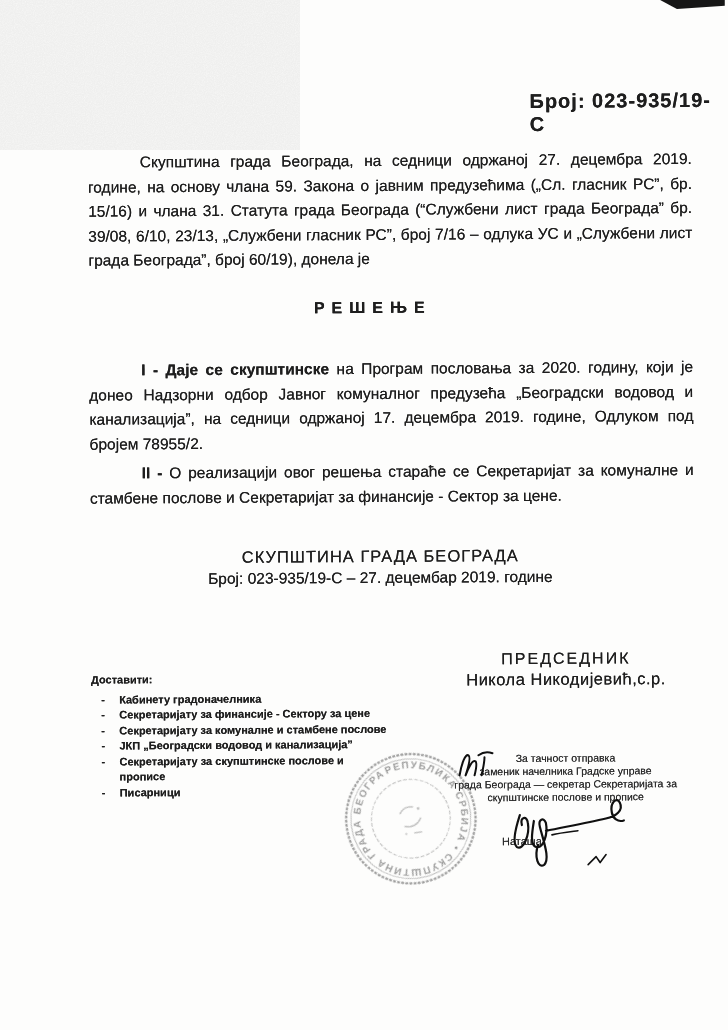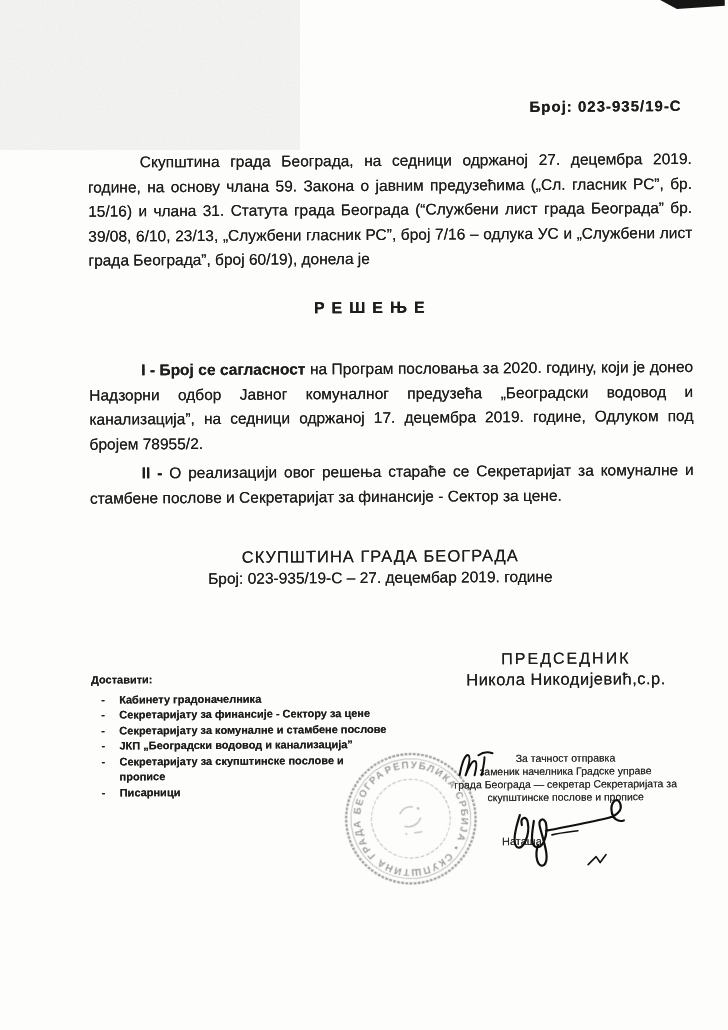--- a/index.html
+++ b/index.html
@@ -4,23 +4,22 @@
 <style>
   html,body{margin:0;padding:0;background:#e8e8e8;}
   .page{
     position:relative;width:728px;height:1030px;background:#fdfdfc;
     overflow:hidden;font-family:"Liberation Sans",sans-serif;color:#1e1e1e;
     margin:0 auto;
   }
   .scan{position:absolute;inset:0;transform:rotate(-0.35deg);}
   .abs{position:absolute;}
   .ref-number{
-    left:532px;top:91px;font-size:15px;font-weight:bold;letter-spacing:1px;
+    left:532px;top:91px;font-size:20px;font-weight:bold;letter-spacing:1px;
     text-shadow:0 0 .5px #222;
-    margin-top:8px;
   }
   .body-par{
     left:90px;width:604px;font-size:15.5px;line-height:24.5px;
     text-align:justify;text-indent:52px;text-shadow:0 0 .45px #2a2a2a;
   }
   .p-intro{top:149px;}
   .p-one{top:357px;}
   .p-two{top:460px;}
   .bold{font-weight:bold;}
   .heading{
@@ -67,21 +66,21 @@
     <svg class="abs" style="left:650px;top:0;width:78px;height:14px" viewBox="0 0 78 14">
       <path d="M10,0 L78,0 L78,8 L30,11 Z" fill="#161616"></path>
     </svg>
 
     <div class="abs ref-number">Број: 023-935/19-С</div>
 
     <div class="abs body-par p-intro">Скупштина града Београда, на седници одржаној 27. децембра 2019. године, на основу члана 59. Закона о јавним предузећима („Сл. гласник РС”, бр. 15/16) и члана 31. Статута града Београда (“Службени лист града Београда” бр. 39/08, 6/10, 23/13, „Службени гласник РС”, број 7/16 – одлука УС и „Службени лист града Београда”, број 60/19), донела је</div>
 
     <div class="abs heading">РЕШЕЊЕ</div>
 
-    <div class="abs body-par p-one"><span class="bold">I - Број се сагласност</span><span> на Програм пословања за 2020. годину, који је донео Надзорни одбор Јавног комуналног предузећа „Београдски водовод и канализација”, на седници одржаној 17. децембра 2019. године, Одлуком под бројем 78955/2.</span></div>
+    <div class="abs body-par p-one"><span class="bold">I - Даје се скупштинске</span><span> на Програм пословања за 2020. годину, који је донео Надзорни одбор Јавног комуналног предузећа „Београдски водовод и канализација”, на седници одржаној 17. децембра 2019. године, Одлуком под бројем 78955/2.</span></div>
 
     <div class="abs body-par p-two"><span class="bold">II -</span><span> О реализацији овог решења стараће се Секретаријат за комуналне и стамбене послове и Секретаријат за финансије - Сектор за цене.</span></div>
 
     <div class="abs issuer">
       <div class="name">СКУПШТИНА ГРАДА БЕОГРАДА</div>
       <div class="ref">Број: 023-935/19-С – 27. децембар 2019. године</div>
     </div>
 
     <div class="abs president">
       <div class="title">ПРЕДСЕДНИК</div>

